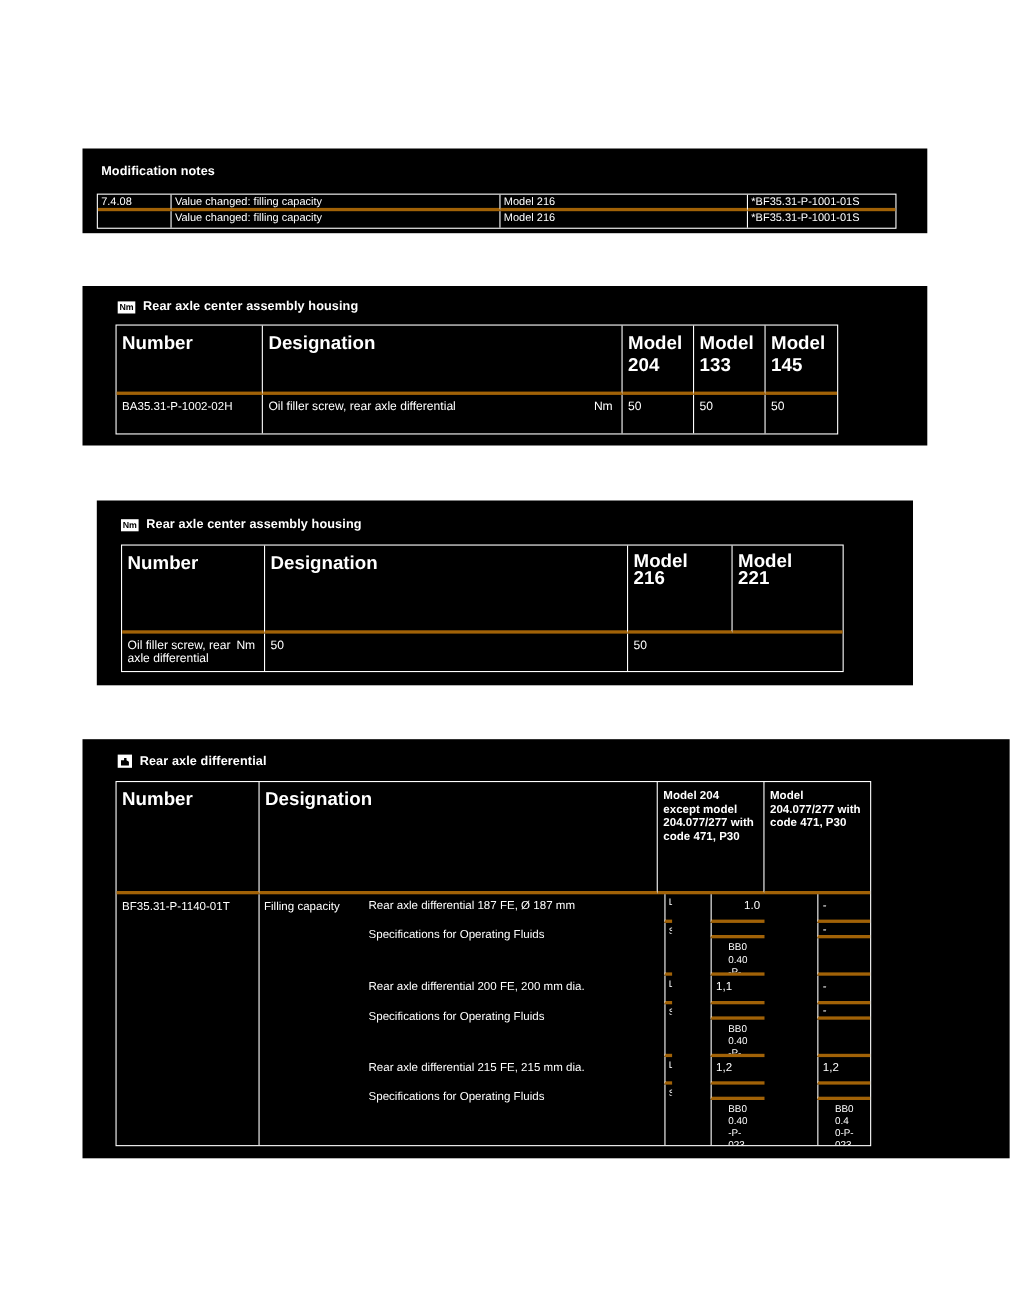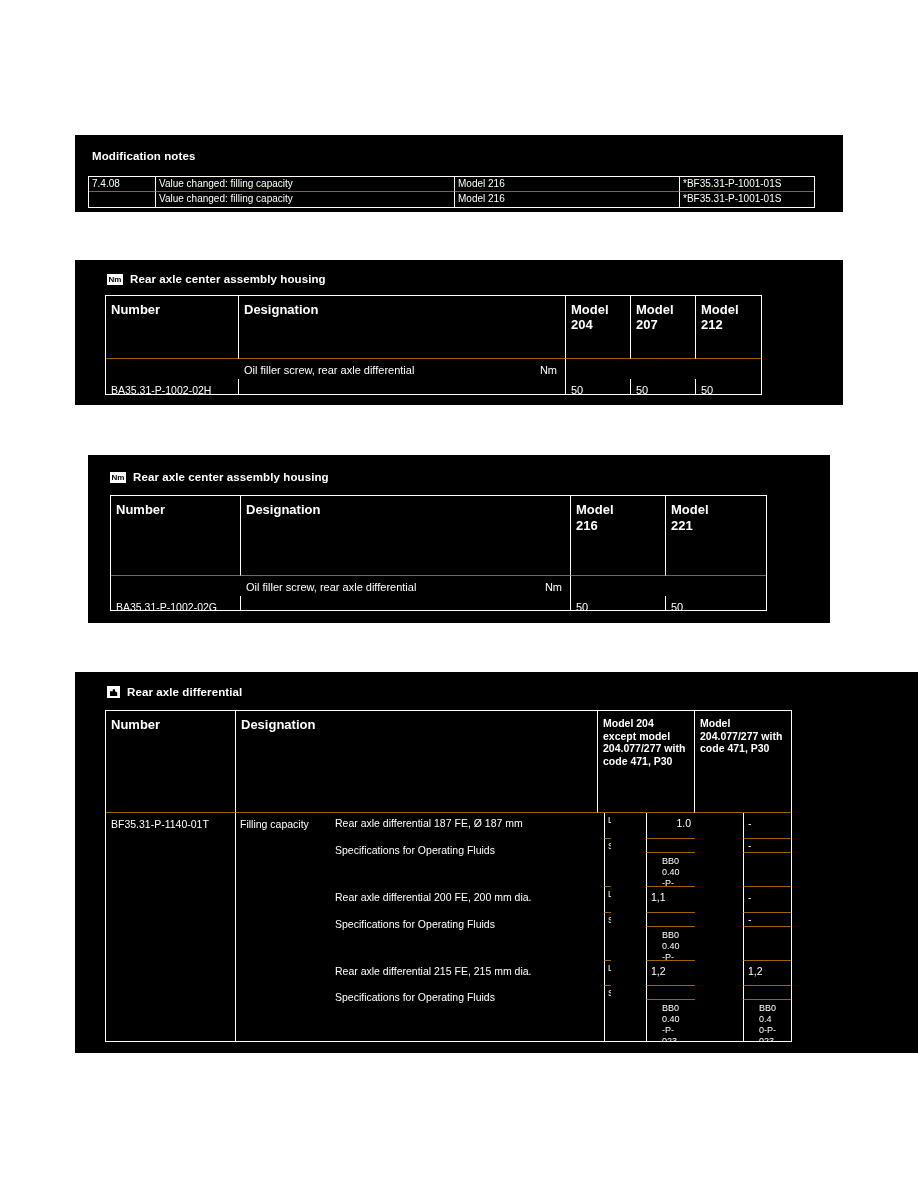--- a/index.html
+++ b/index.html
@@ -21,34 +21,34 @@
   #panel3 .heading { left:22px; top:16px; }
   #panel4 .heading { left:32px; top:14px; }
 
   .nm-icon  { width:16px; height:11px; background:#fff; color:#000; font-size:8px; font-weight:700;
               display:flex; align-items:center; justify-content:center; flex:0 0 auto; }
   .oil-icon { width:13px; height:12px; background:#fff; display:flex; align-items:center;
               justify-content:center; flex:0 0 auto; }
 
   .tbl { position:absolute; display:grid; border:1px solid #fff; }
   .br { border-right:1px solid #fff; }
-  .bb { border-bottom:1px solid #a16207; }
+  .bb { border-bottom:3px solid #a16207; }
   .bl { border-left:1px solid #fff;margin-left:48px; }
   .cell { overflow:hidden; }
   .pre { white-space:pre-line; }
 
   
   #t1 { left:13px; top:41px; grid-template-columns:67px 299px 225px 134px; grid-template-rows:15px 15px; font-size:10px; }
   #t1 .cell { padding:1px 3px; line-height:12px; }
 
   
   #t2 { left:30px; top:35px; grid-template-columns:133px 327px 65px 65px 65px; grid-template-rows:63px 35px; }
   #t3 { left:22px; top:40px; grid-template-columns:130px 330px 95px 100px;     grid-template-rows:80px 34px; }
-  .th { font-weight:700; font-size:13px; padding:6px 5px; }
-  .td { font-size:11px; padding:5px 5px;margin-top:20px; }
+  .th { font-weight:700; font-size:17px; padding:6px 5px; }
+  .td { font-size:11px; padding:5px 5px; }
   .numcell { font-size:10.5px; }
   .desig { display:flex; justify-content:space-between; align-items:flex-start; padding:5px 8px 5px 5px; font-size:11px; }
   .h3m { line-height:16px; }
 
   
   #t4  { position:absolute; left:30px; top:38px; width:687px; border:1px solid #fff; }
   #t4h { display:grid; grid-template-columns:130px 362px 97px 96px; grid-template-rows:102px; }
   #t4d { display:grid; grid-template-columns:130px 95px 225px 42px 97px 96px;
          grid-template-rows:26px 14px 34px 26px 14px 34px 25px 14px 41px; }
   .h4m { font-size:10.5px; line-height:12.5px; }
@@ -81,22 +81,22 @@
 
   <section class="panel" id="panel2">
     <div class="heading">
       <span class="nm-icon">Nm</span>
       <span class="sec-title">Rear axle center assembly housing</span>
     </div>
     <div class="tbl" id="t2">
       <div class="cell th br bb">Number</div>
       <div class="cell th br bb">Designation</div>
       <div class="cell th br bb">Model 204</div>
-      <div class="cell th br bb">Model 207</div>
-      <div class="cell th bb">Model 212</div>
+      <div class="cell th br bb">Model 133</div>
+      <div class="cell th bb">Model 145</div>
       <div class="cell td numcell br">BA35.31-P-1002-02H</div>
       <div class="cell desig br">
         <span>Oil filler screw, rear axle differential</span>
         <span>Nm</span>
       </div>
       <div class="cell td br">50</div>
       <div class="cell td br">50</div>
       <div class="cell td">50</div>
     </div>
   </section>
@@ -106,21 +106,20 @@
       <span class="nm-icon">Nm</span>
       <span class="sec-title">Rear axle center assembly housing</span>
     </div>
     <div class="tbl" id="t3">
       <div class="cell th br bb">Number</div>
       <div class="cell th br bb">Designation</div>
       <div class="cell th br bb pre h3m">Model
 216</div>
       <div class="cell th bb pre h3m">Model
 221</div>
-      <div class="cell td numcell br">BA35.31-P-1002-02G</div>
       <div class="cell desig br">
         <span>Oil filler screw, rear axle differential</span>
         <span>Nm</span>
       </div>
       <div class="cell td br">50</div>
       <div class="cell td">50</div>
     </div>
   </section>
 
   <section class="panel" id="panel4">

